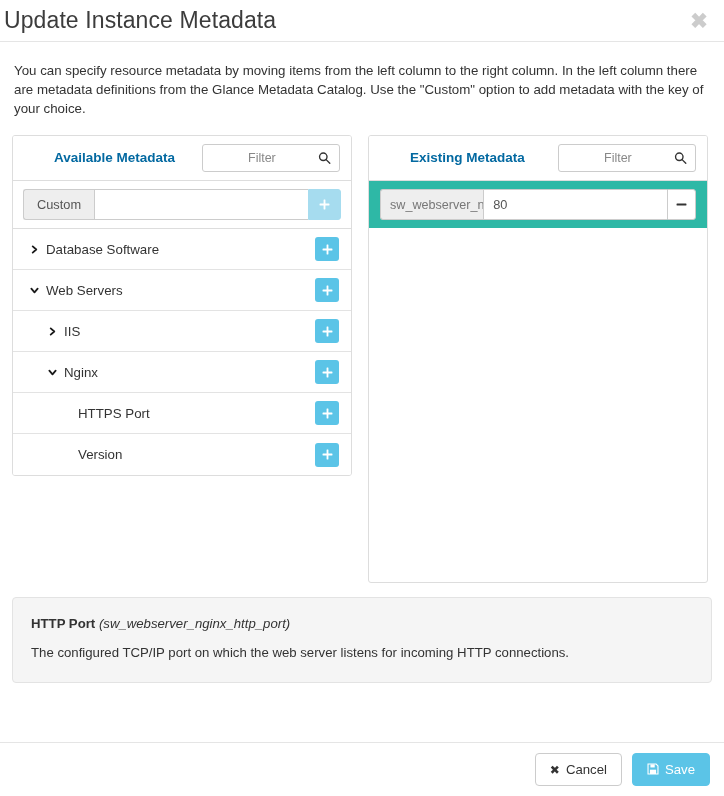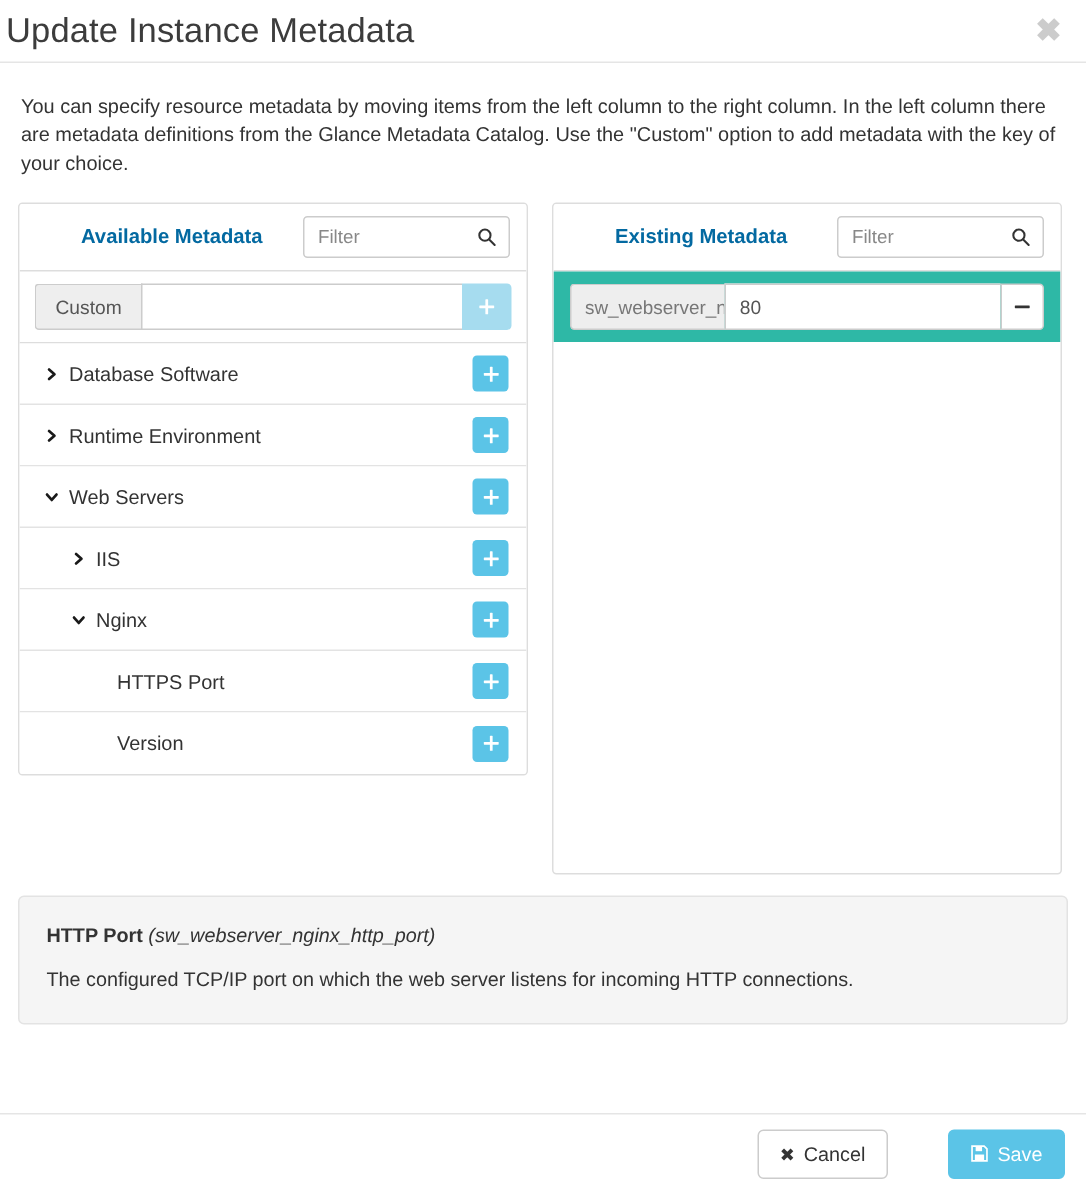--- a/index.html
+++ b/index.html
@@ -90,20 +90,21 @@
   }
   .filter-box {
     position: relative;
     width: 138px;
     height: 28px;
     border: 1px solid #cccccc;
     border-radius: 3px;
     display: flex;
     align-items: center;
     background: #ffffff;
+    padding-left: 36px;
   }
   .filter-box input {
     border: 0;
     outline: none;
     width: 100%;
     height: 100%;
     padding: 0 26px 0 9px;
     font-size: 12.5px;
     font-family: "Liberation Sans", sans-serif;
     color: #555555;
@@ -320,21 +321,20 @@
   }
   .btn-cancel {
     background: #ffffff;
     border: 1px solid #cccccc;
     color: #333333;
   }
   .btn-save {
     background: #5bc4e7;
     border: 1px solid #5bc4e7;
     color: #ffffff;
-    margin-left: 30px;
   }
   .glyph { font-size: 12px; line-height: 1; display: inline-block; }
 </style>
 </head>
 <body>
 
 <div class="modal-header">
   <div class="modal-title">Update Instance Metadata</div>
   <div class="close-icon">✖</div>
 </div>
@@ -372,36 +372,20 @@
 
       <div class="tree-list" id="tree-list">
           <div class="tree-row">
             <div class="tree-label-wrap lvl0">
               <span class="caret">
                 <svg viewBox="0 0 10 10" width="9" height="9" fill="none" stroke="#1a1a1a" stroke-width="2" stroke-linecap="round" stroke-linejoin="round">
                   <polyline points="3,1.5 7,5 3,8.5"></polyline>
                 </svg>
               </span>
               <span>Database Software</span>
-            </div>
-            <div class="add-btn">
-              <svg viewBox="0 0 12 12" width="11" height="11" fill="#ffffff">
-                <rect x="5" y="0.6" width="2" height="10.8" rx="0.4"></rect>
-                <rect x="0.6" y="5" width="10.8" height="2" rx="0.4"></rect>
-              </svg>
-            </div>
-          </div>
-          <div class="tree-row">
-            <div class="tree-label-wrap lvl0">
-              <span class="caret">
-                <svg viewBox="0 0 10 10" width="9" height="9" fill="none" stroke="#1a1a1a" stroke-width="2" stroke-linecap="round" stroke-linejoin="round">
-                  <polyline points="3,1.5 7,5 3,8.5"></polyline>
-                </svg>
-              </span>
-              <span>Runtime Environment</span>
             </div>
             <div class="add-btn">
               <svg viewBox="0 0 12 12" width="11" height="11" fill="#ffffff">
                 <rect x="5" y="0.6" width="2" height="10.8" rx="0.4"></rect>
                 <rect x="0.6" y="5" width="10.8" height="2" rx="0.4"></rect>
               </svg>
             </div>
           </div>
           <div class="tree-row">
             <div class="tree-label-wrap lvl0">

